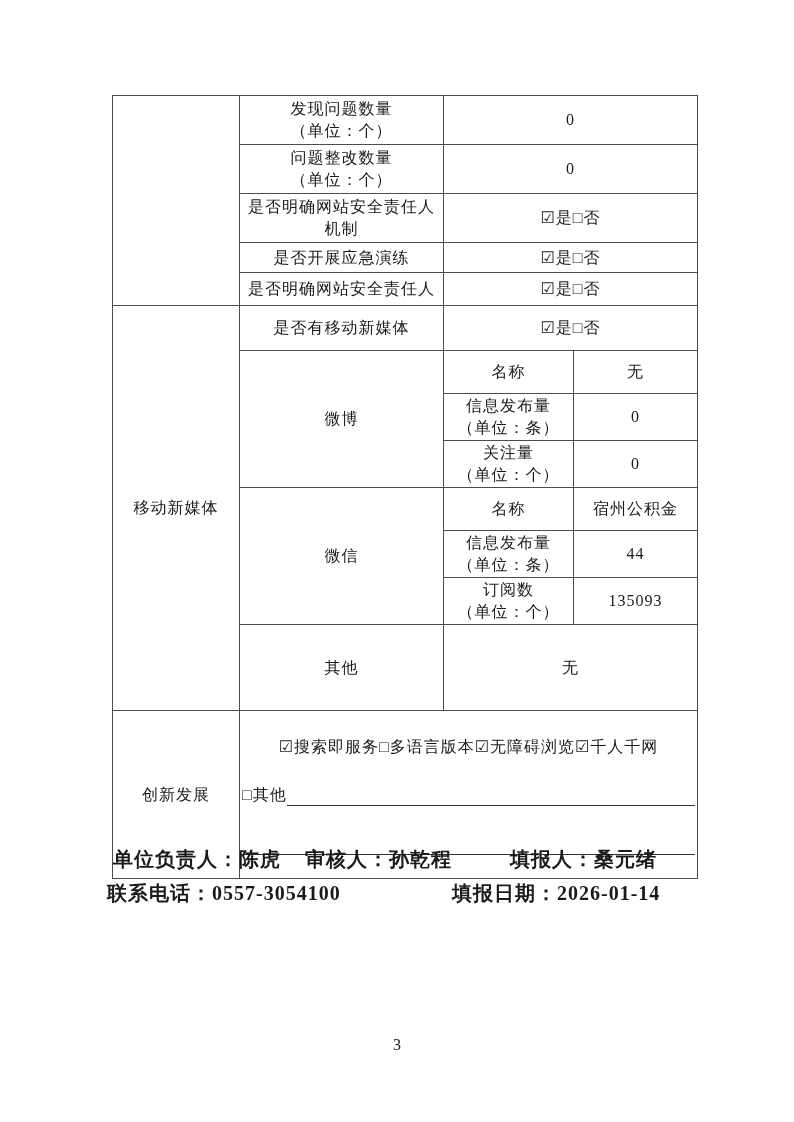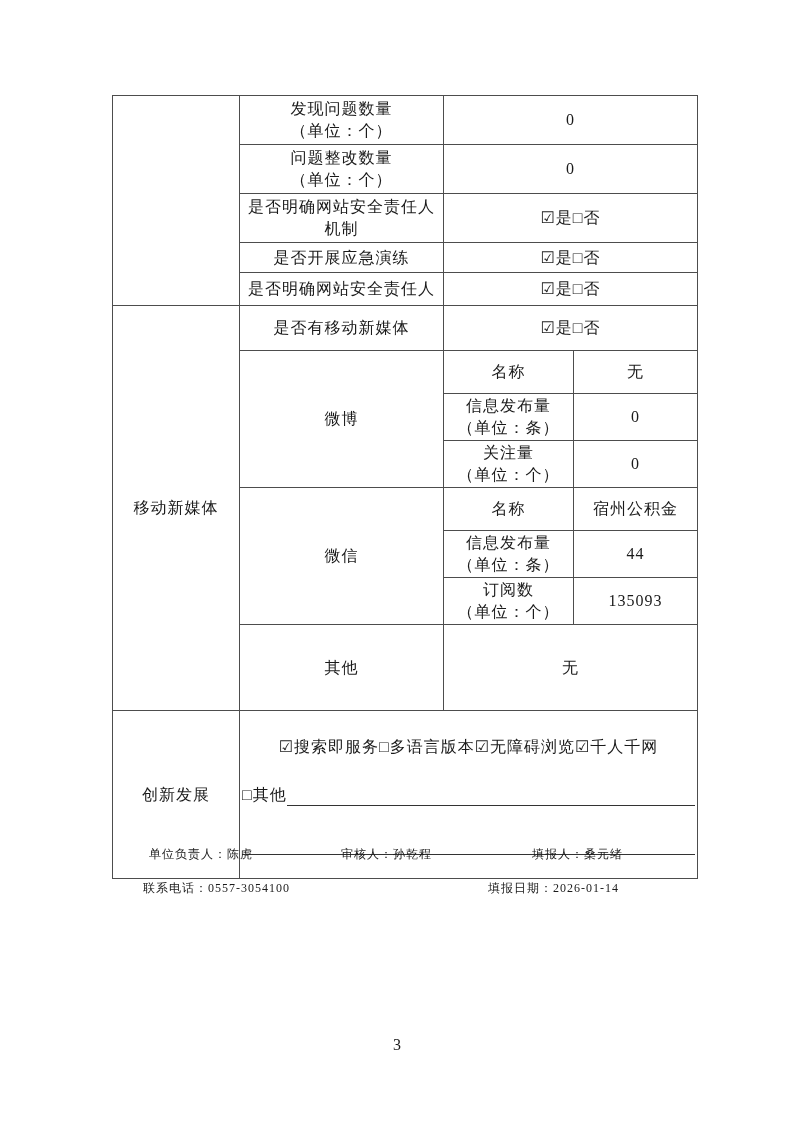--- a/index.html
+++ b/index.html
@@ -46,26 +46,26 @@
     text-align:left;
     vertical-align:top;
     padding:9px 11px 0 6px;
     white-space:normal;
   }
   .innov-line1 { line-height:26px; }
   .innov-line2 { display:flex; align-items:flex-start; line-height:26px; }
   .innov-line2 .fill-line { flex:1; border-bottom:1px solid #333; height:24px; }
   .innov-line3 { border-bottom:1px solid #333; height:25px; }
 
-  .footer-line { position:absolute; font-size:12px; font-weight:normal; letter-spacing:1px; white-space:nowrap;margin-left:36px; }
+  .footer-line { position:absolute; font-size:20px; font-weight:bold; letter-spacing:1px; white-space:nowrap; }
   .fl1 { top:846px; }
   .fl2 { top:880px; }
   .f-pos1 { left:113px; }
   .f-pos2 { left:305px; }
-  .f-pos3 { left:496px; }
+  .f-pos3 { left:510px; }
   .f-pos4 { left:107px; }
   .f-pos5 { left:452px;text-align:right; }
 
   .page-number {
     position:absolute; top:1036px; left:0; width:794px;
     text-align:center; font-size:16px;
   }
 </style>
 </head>
 <body>

